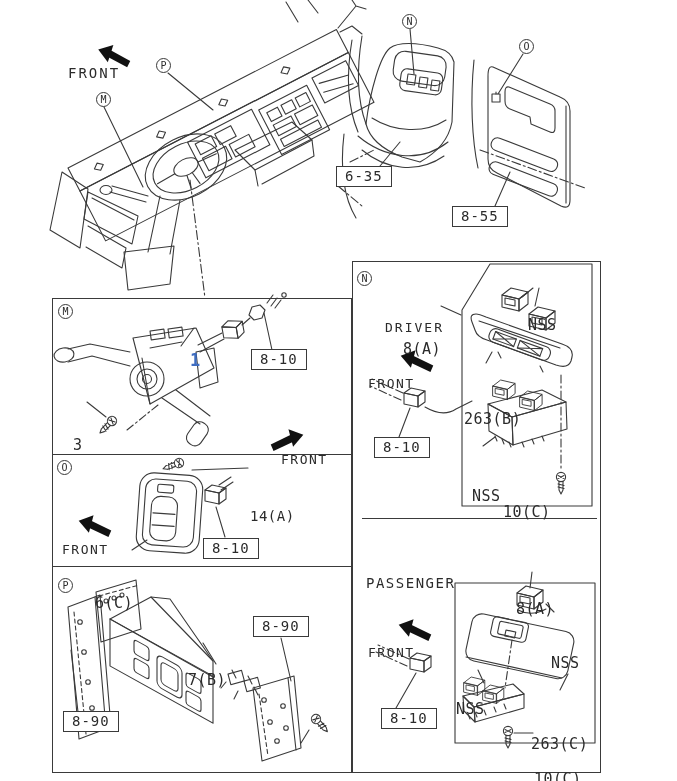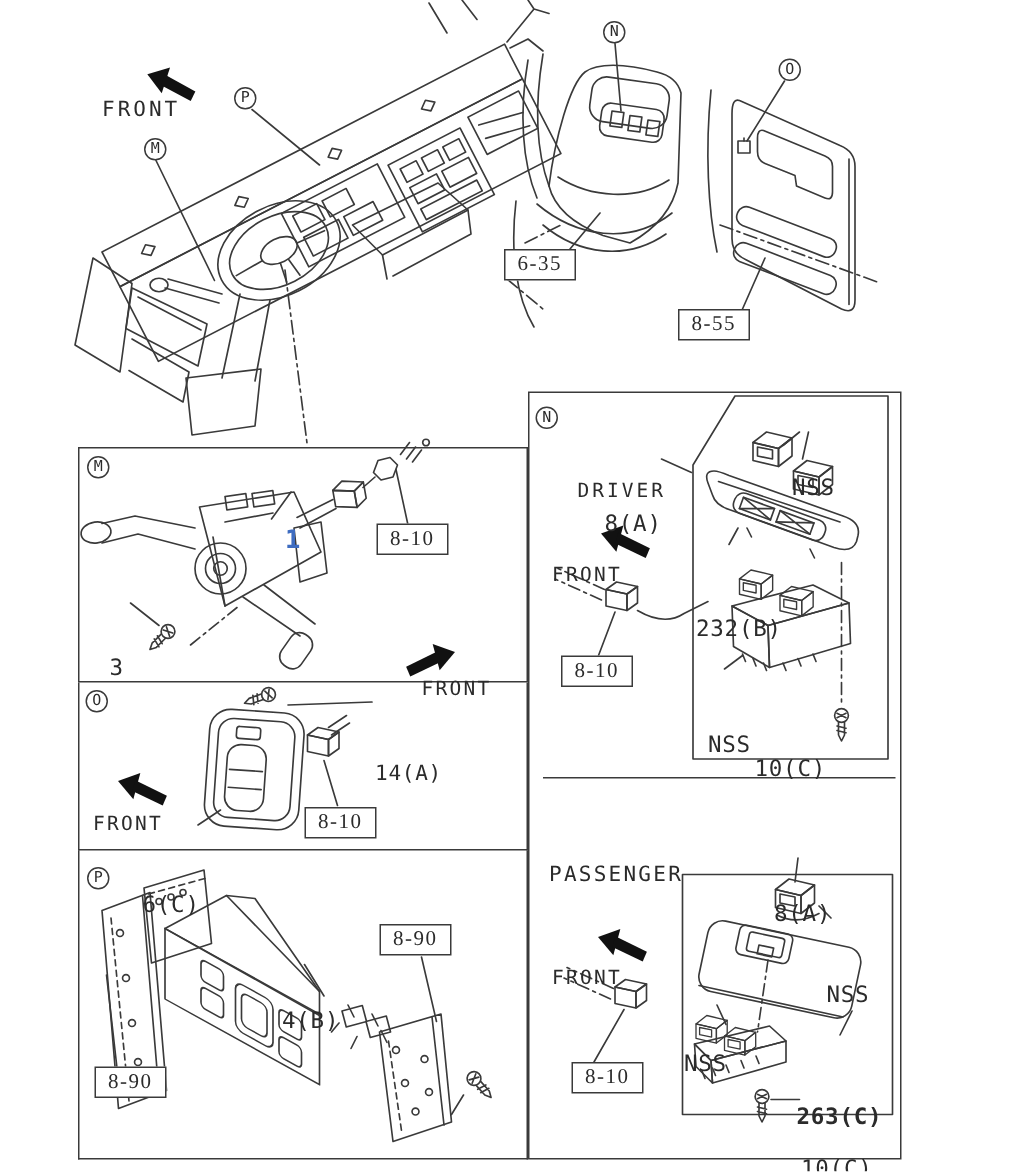--- a/index.html
+++ b/index.html
@@ -7,21 +7,21 @@
          font-family:"DejaVu Sans Mono","Liberation Mono",monospace;color:#2b2b2b;}
   svg.art{position:absolute;left:0;top:0;}
   .panel{position:absolute;border:1.5px solid #3a3a3a;box-sizing:border-box;background:transparent;}
   .noTop{border-top:none;}
   .lbl{position:absolute;white-space:nowrap;font-size:15px;letter-spacing:.5px;line-height:15px;margin-top:48px;}
   .fs13{font-size:13px;}
   .fs14{font-size:14px;}
   .ls2{letter-spacing:2px;}
   .ls15{letter-spacing:1.5px;}
   .refbox{position:absolute;border:1.5px solid #3a3a3a;background:#fff;padding:1px 8px;
-          font-size:14px;line-height:17px;letter-spacing:1px;font-family:Liberation Serif, serif;}
+          font-size:14px;line-height:17px;letter-spacing:1px;}
   .callout{position:absolute;width:15px;height:15px;border:1.4px solid #3a3a3a;border-radius:50%;
            font-size:10px;line-height:14px;text-align:center;letter-spacing:0;background:#fff;box-sizing:border-box;}
   .hl{color:#3e6cc0;font-weight:bold;font-size:17px;}
   .divline{position:absolute;border-top:1.4px solid #3a3a3a;}
 </style>
 </head>
 <body>
 
 <div class="stage">
 
@@ -311,37 +311,37 @@
   <div class="refbox" style="left:251px;top:349px;">8-10</div>
   <div class="lbl fs13 ls15" style="left:281px;top:404px;">FRONT</div>
 
   <div class="callout" style="left:57px;top:460px;">O</div>
   <div class="lbl fs14" style="left:250px;top:461px;">14(A)</div>
   <div class="lbl fs13 ls15" style="left:62px;top:494px;">FRONT</div>
   <div class="refbox" style="left:203px;top:538px;">8-10</div>
   <div class="lbl" style="left:95px;top:548px;">6(C)</div>
 
   <div class="callout" style="left:58px;top:578px;">P</div>
-  <div class="lbl" style="left:188px;top:625px;">4(B)</div>
+  <div class="lbl" style="left:188px;top:625px;">7(B)</div>
   <div class="refbox" style="left:253px;top:616px;">8-90</div>
   <div class="refbox" style="left:63px;top:711px;">8-90</div>
   <div class="lbl" style="left:286px;top:745px;">4(B)</div>
 
   <div class="callout" style="left:357px;top:271px;">N</div>
   <div class="lbl fs13 ls2" style="left:385px;top:272px;">DRIVER</div>
   <div class="lbl" style="left:403px;top:294px;">8(A)</div>
   <div class="lbl fs13 ls15" style="left:368px;top:328px;">FRONT</div>
   <div class="lbl" style="left:528px;top:270px;">NSS</div>
-  <div class="lbl" style="left:464px;top:364px;">232(B)</div>
+  <div class="lbl" style="left:464px;top:364px;">263(B)</div>
   <div class="refbox" style="left:374px;top:437px;">8-10</div>
   <div class="lbl" style="left:472px;top:441px;">NSS</div>
   <div class="lbl" style="left:503px;top:457px;">10(C)</div>
 
   <div class="lbl fs14 ls15" style="left:366px;top:528px;">PASSENGER</div>
   <div class="lbl" style="left:516px;top:554px;">8(A)</div>
   <div class="lbl fs13 ls15" style="left:368px;top:597px;">FRONT</div>
   <div class="lbl" style="left:551px;top:608px;">NSS</div>
   <div class="lbl" style="left:456px;top:654px;">NSS</div>
   <div class="refbox" style="left:381px;top:708px;">8-10</div>
-  <div class="lbl" style="left:531px;top:689px;font-weight:bold;">263(C)</div>
+  <div class="lbl" style="left:531px;top:689px;">263(C)</div>
   <div class="lbl" style="left:534px;top:724px;">10(C)</div>
 
 </div>
 
 </body></html>

